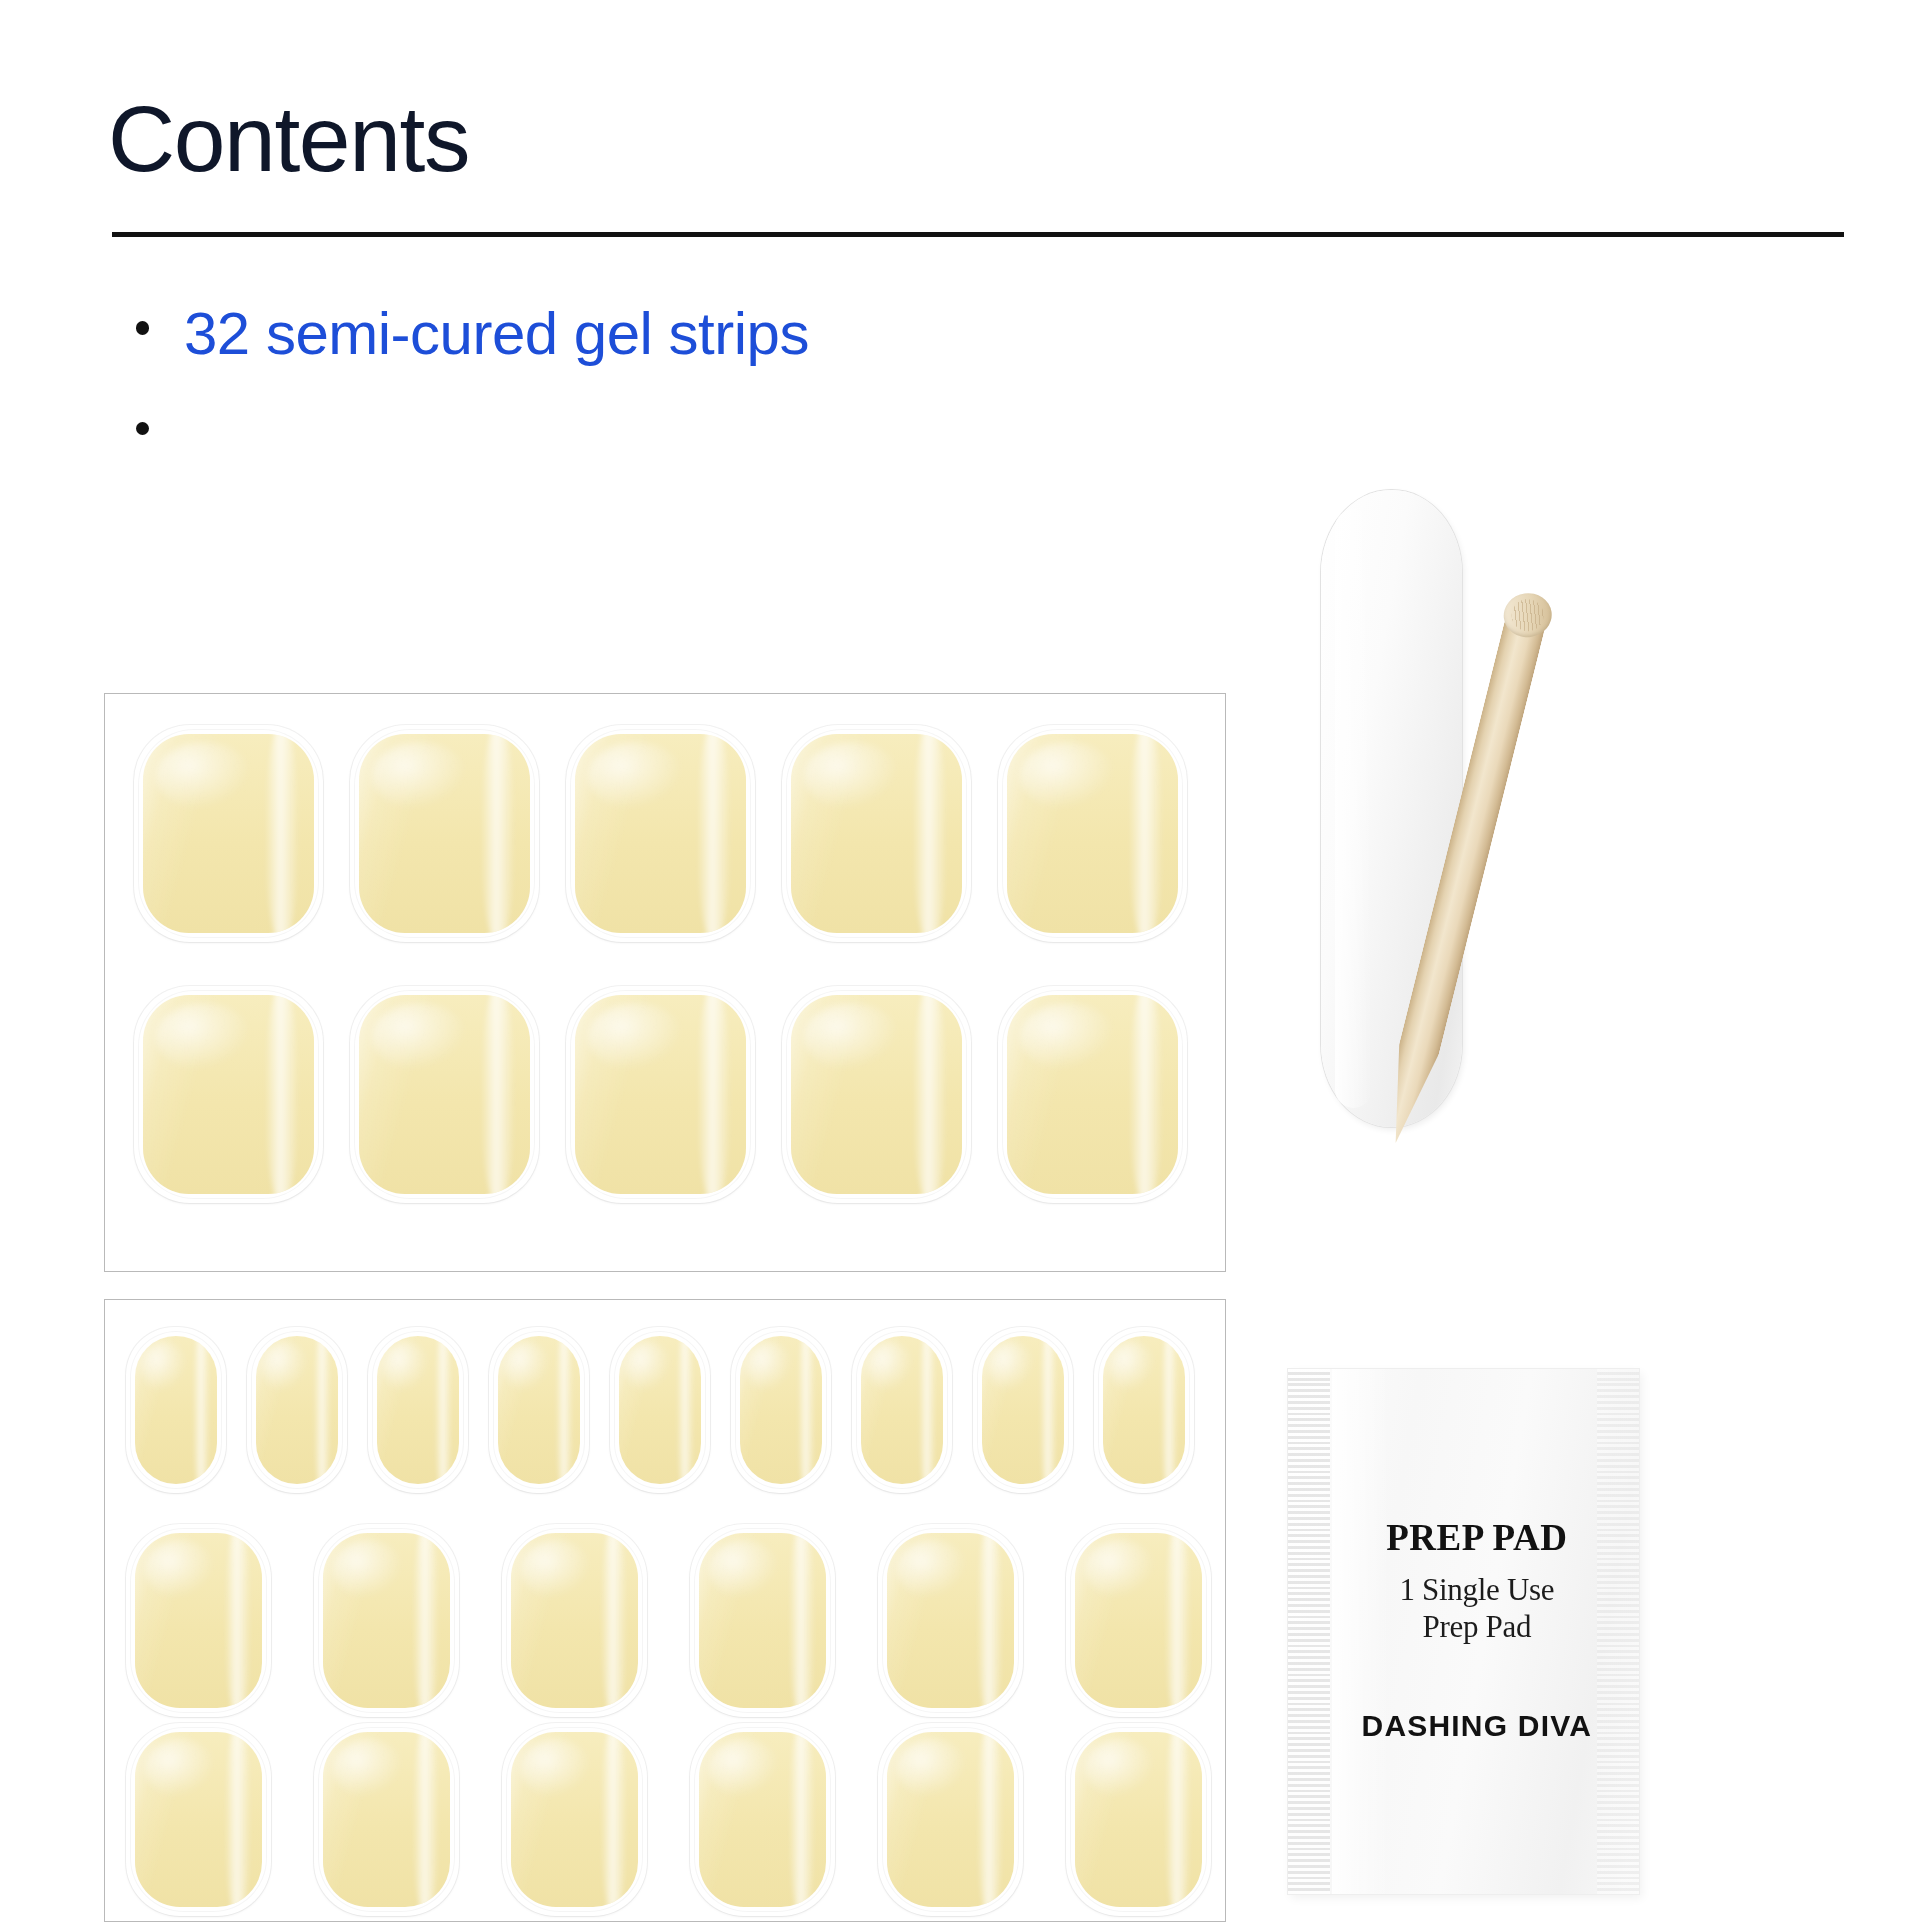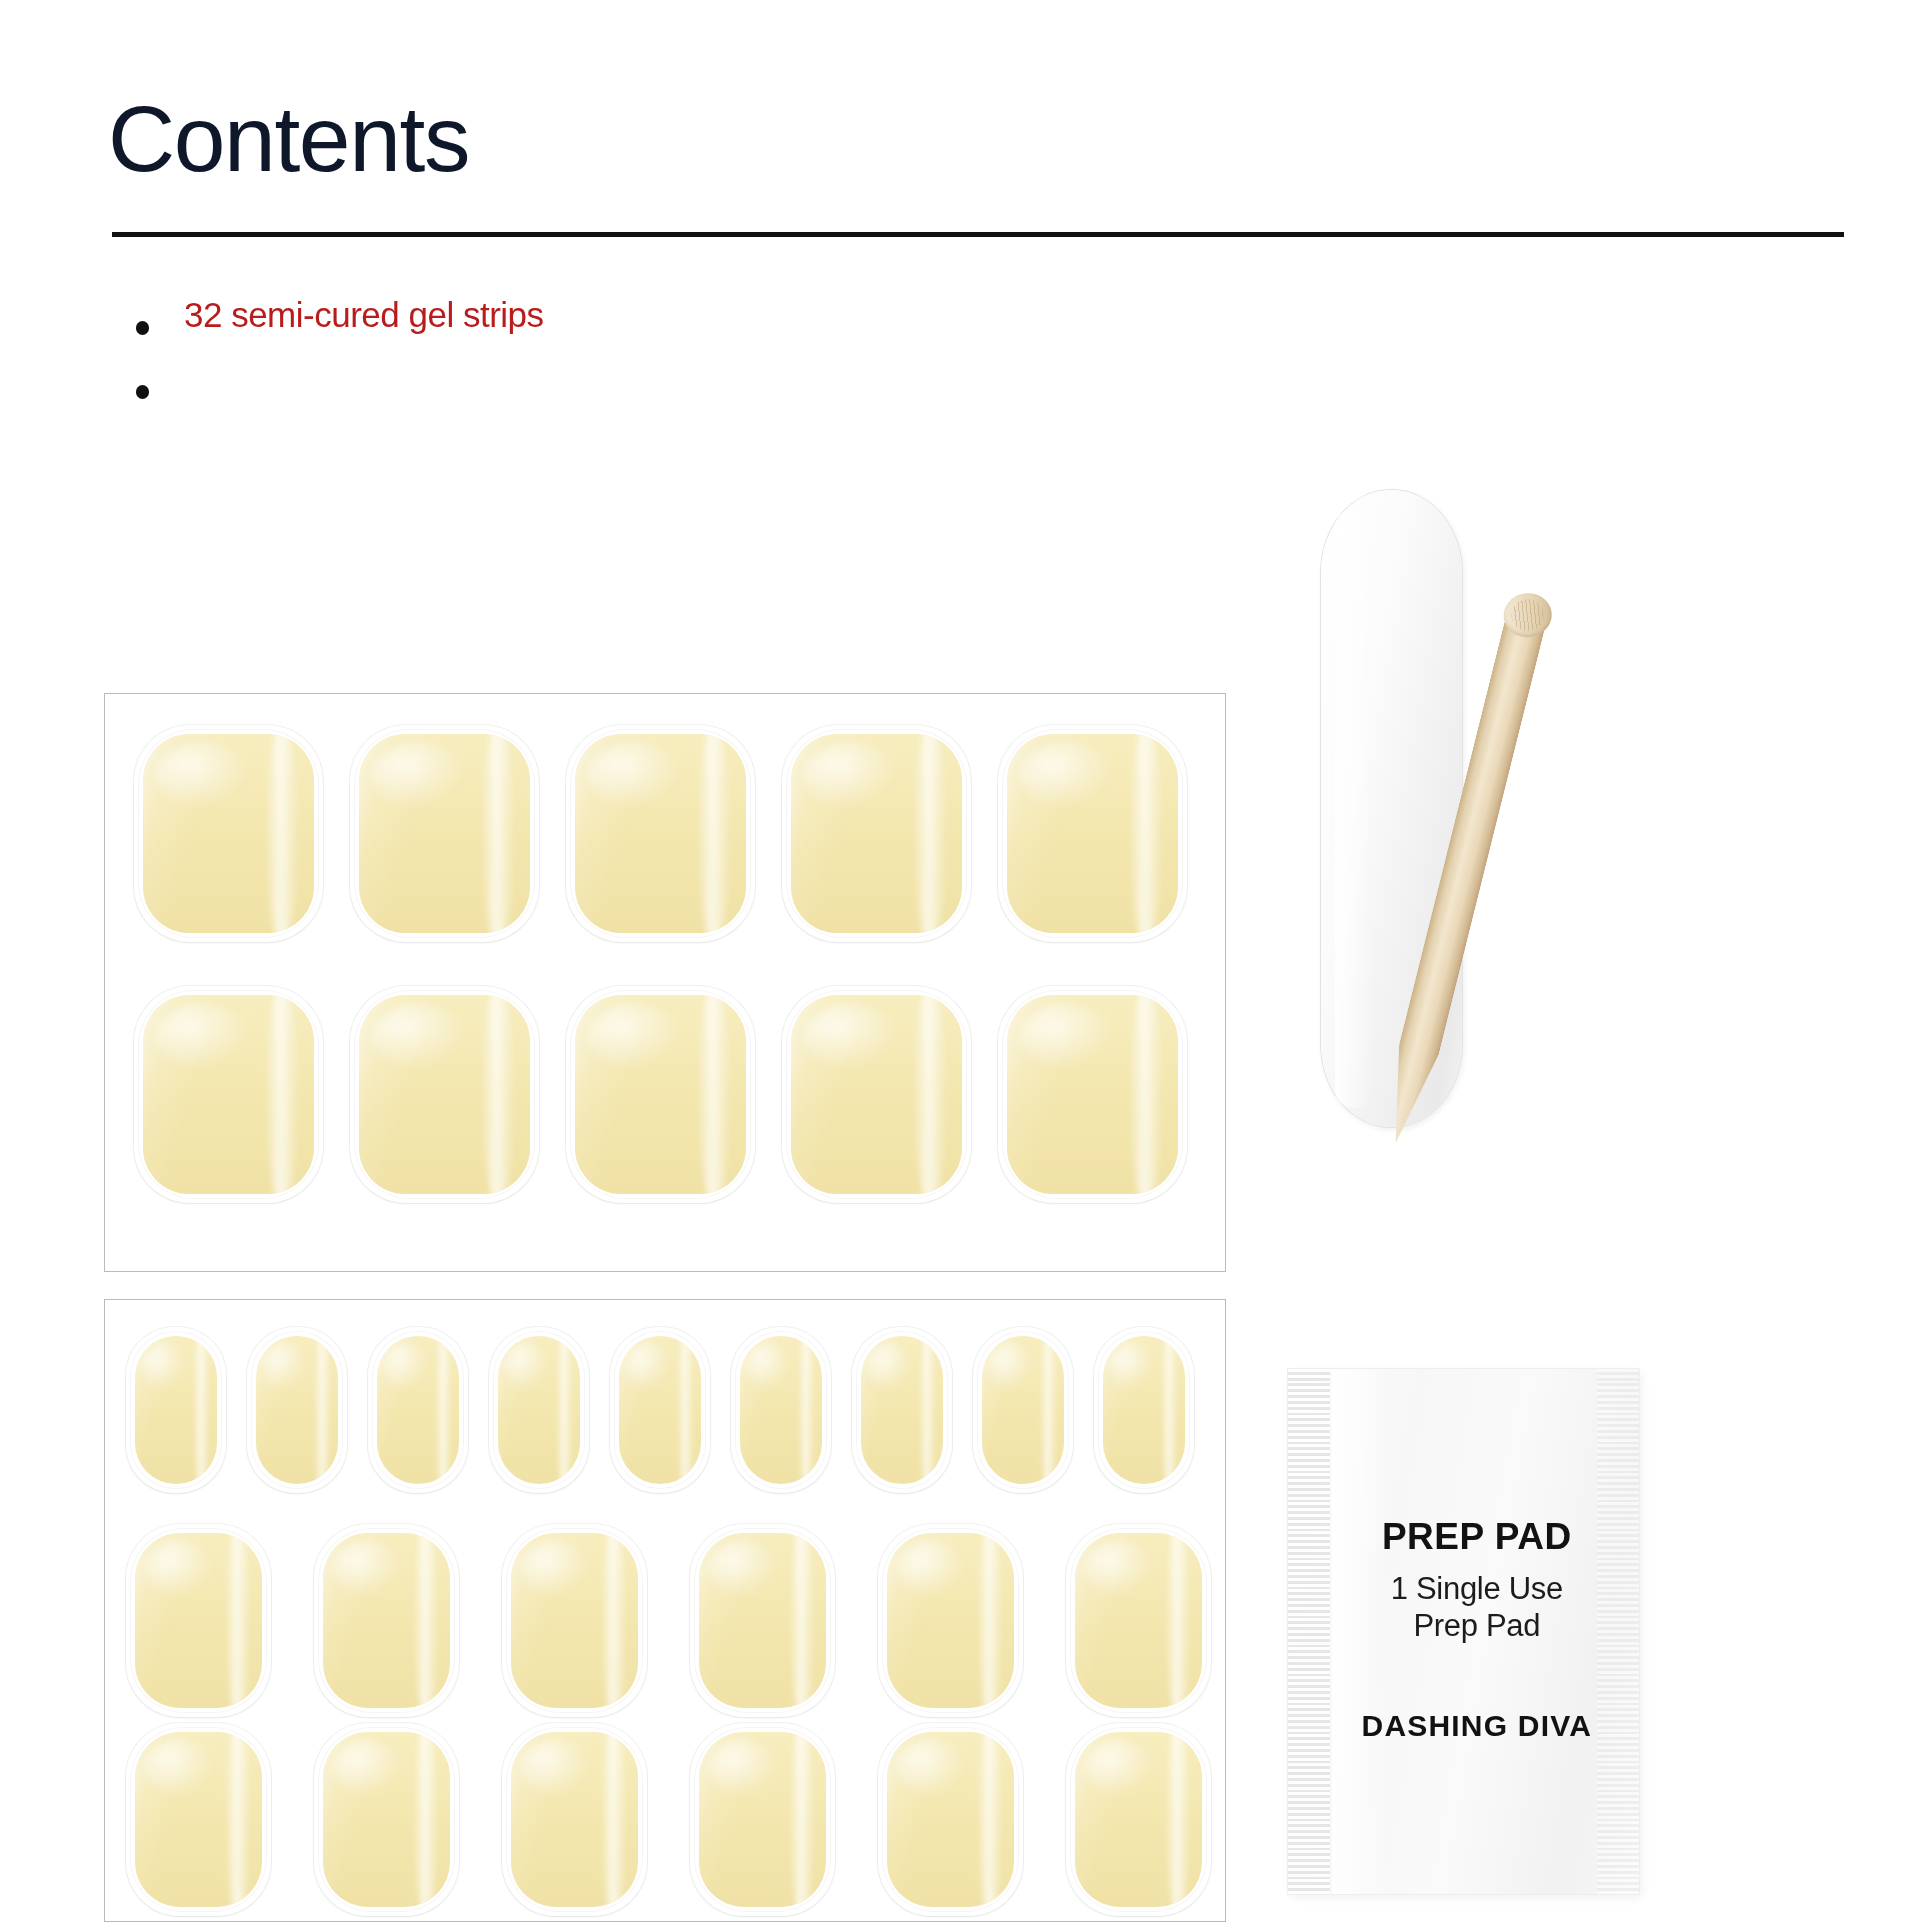--- a/index.html
+++ b/index.html
@@ -43,24 +43,24 @@
     left: 124px;
     top: 290px;
     width: 1062px;
     margin: 0;
     padding: 0;
     list-style: none;
   }
   .contents-list li {
     position: relative;
     padding-left: 60px;
-    font-size: 35px;
+    font-size: 60px;
     line-height: 1.45;
     letter-spacing: -0.5px;
-    color: #b91c1c;
+    color: #1d4ed8;
     margin-bottom: 13.5px;
   }
   .contents-list li .bullet-dot {
     position: absolute;
     left: 11.6px;
     top: 31px;
     width: 13.5px;
     height: 13.5px;
     border-radius: 50%;
     background: #111111;
@@ -264,20 +264,21 @@
     height: 100%;
     background: linear-gradient(90deg,
         rgba(255,255,255,0.95), rgba(255,255,255,0.0));
   }
   .packet-text {
     position: absolute;
     left: 42px;
     right: 15.4px;
     top: 147px;
     text-align: center;
+    font-family: Liberation Serif, serif;
   }
   .packet-title {
     font-size: 37px;
     font-weight: 700;
     letter-spacing: 0.5px;
     color: #121212;
     margin-bottom: 11.6px;
   }
   .packet-sub {
     font-size: 31px;

